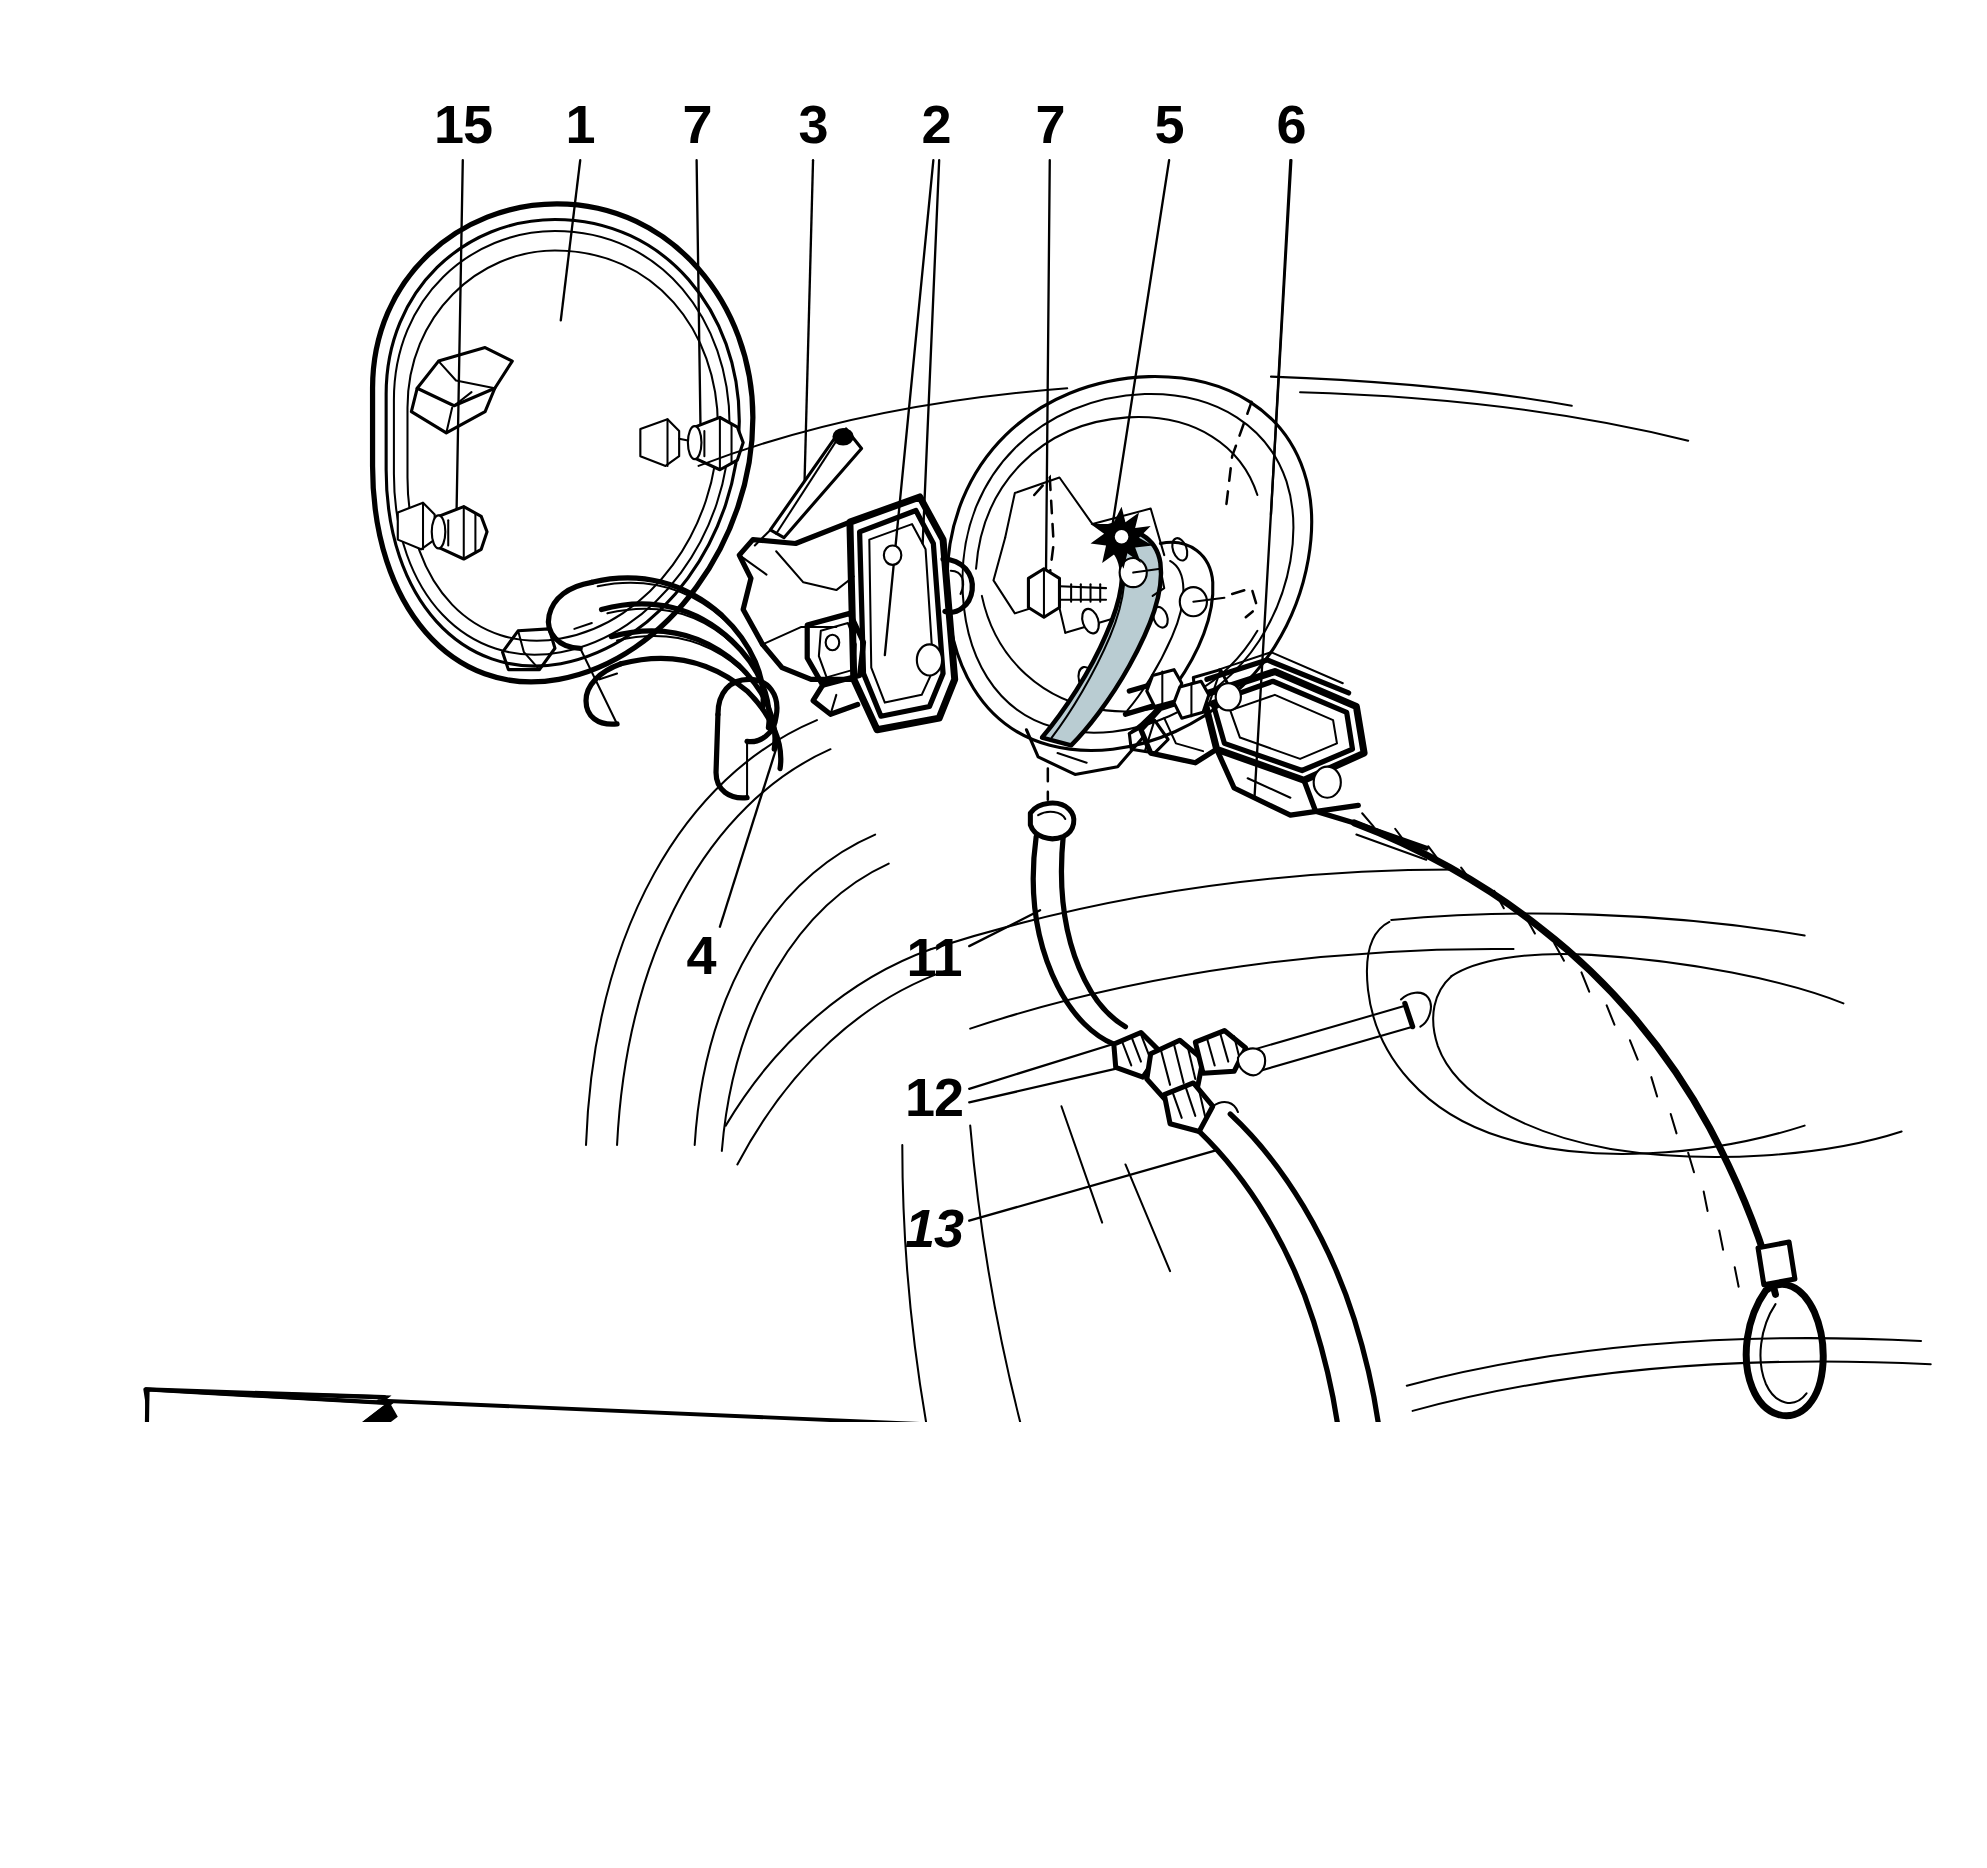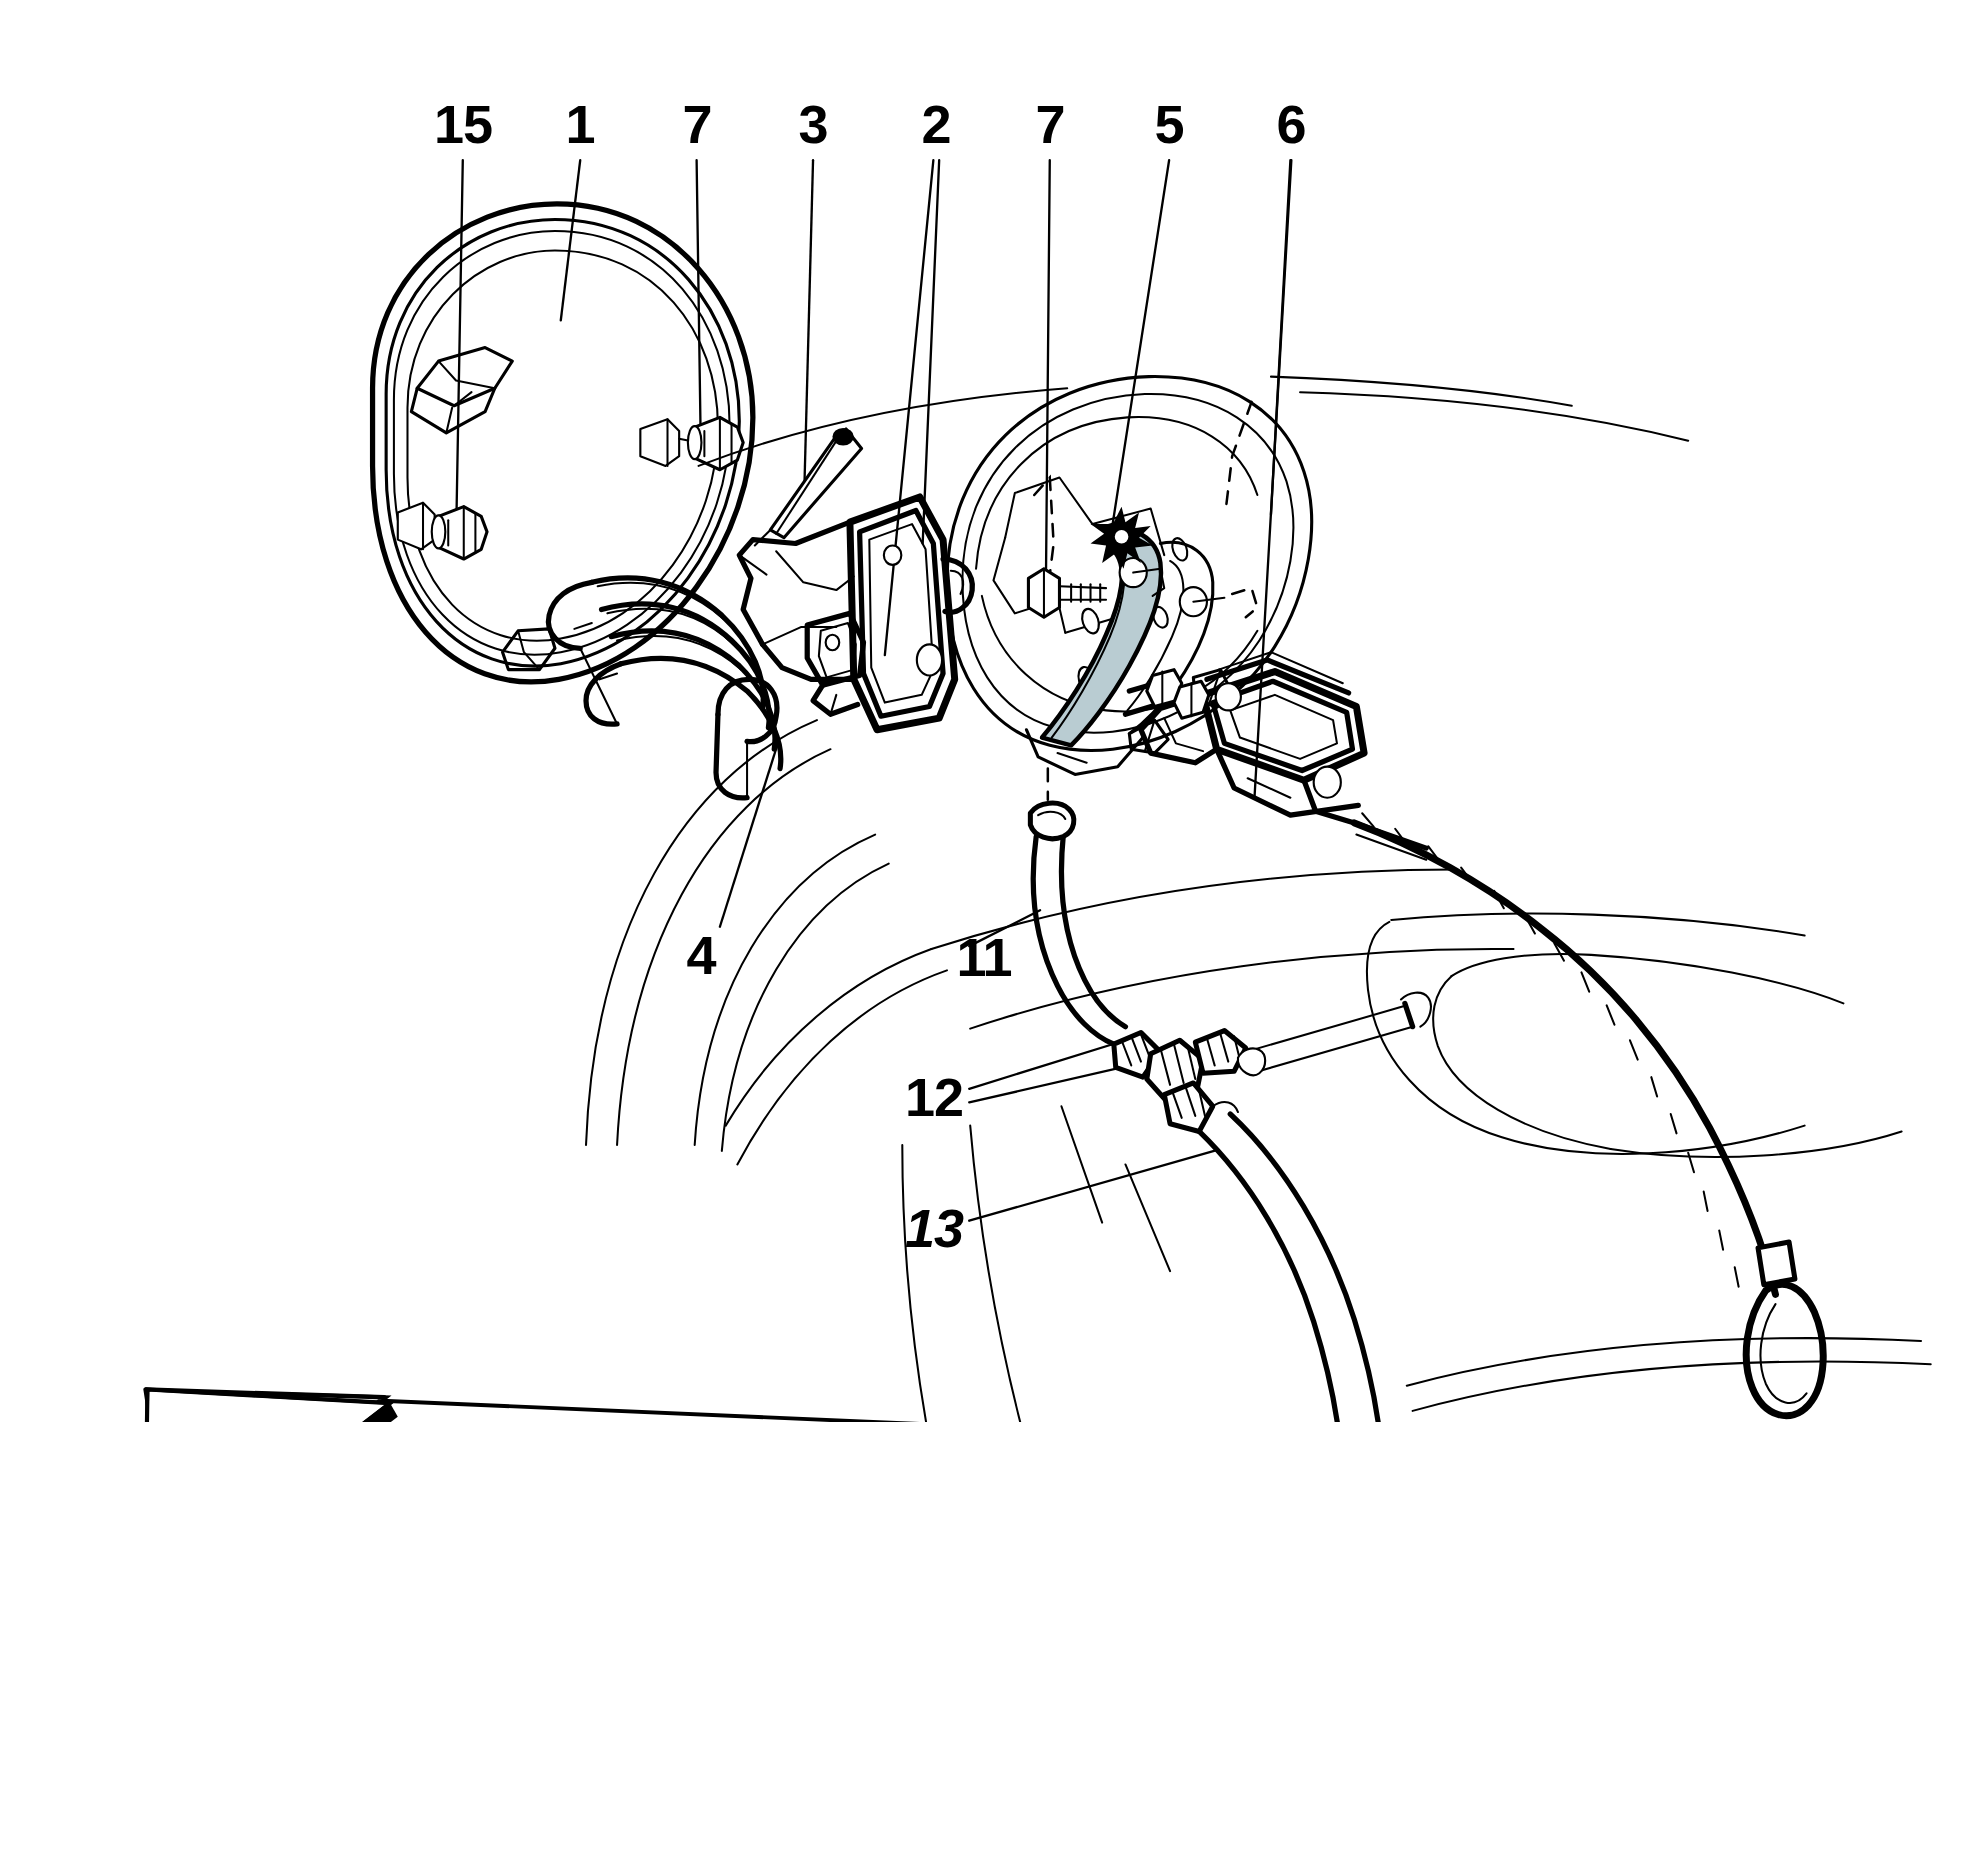--- a/index.html
+++ b/index.html
@@ -565,18 +565,18 @@
   <div class="callout big" style="left:463px;  top:124px;">15</div>
   <div class="callout big" style="left:580px;  top:124px;">1</div>
   <div class="callout big" style="left:697px;  top:124px;">7</div>
   <div class="callout big" style="left:813px;  top:124px;">3</div>
   <div class="callout big" style="left:936px;  top:124px;">2</div>
   <div class="callout big" style="left:1050px; top:124px;">7</div>
   <div class="callout big" style="left:1169px; top:124px;">5</div>
   <div class="callout big" style="left:1291px; top:124px;">6</div>
 
   <div class="callout big" style="left:701px;  top:955px;">4</div>
-  <div class="callout big" style="left:984px;  top:957px;">11</div>
+  <div class="callout big" style="left:934px;  top:957px;">11</div>
   <div class="callout big" style="left:934px;  top:1097px;">12</div>
   <div class="callout big" style="left:934px;  top:1228px;font-style:italic;">13</div>
 
 </div>
 
 
 </body></html>

